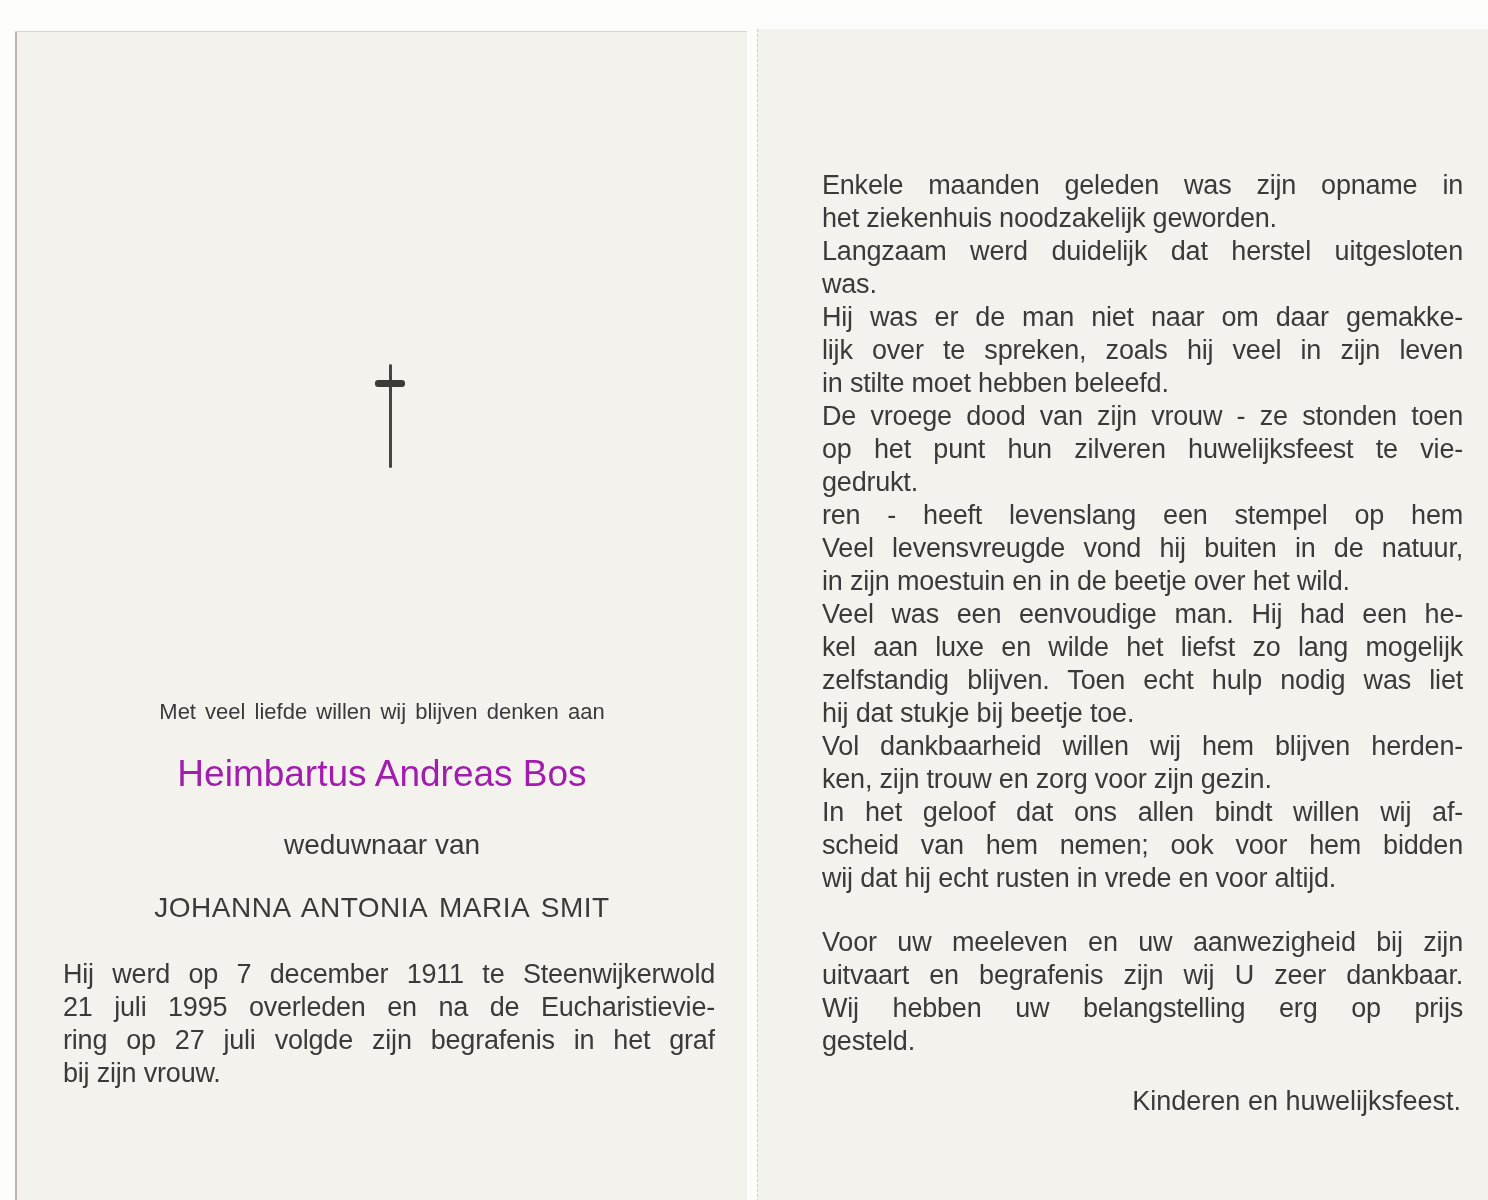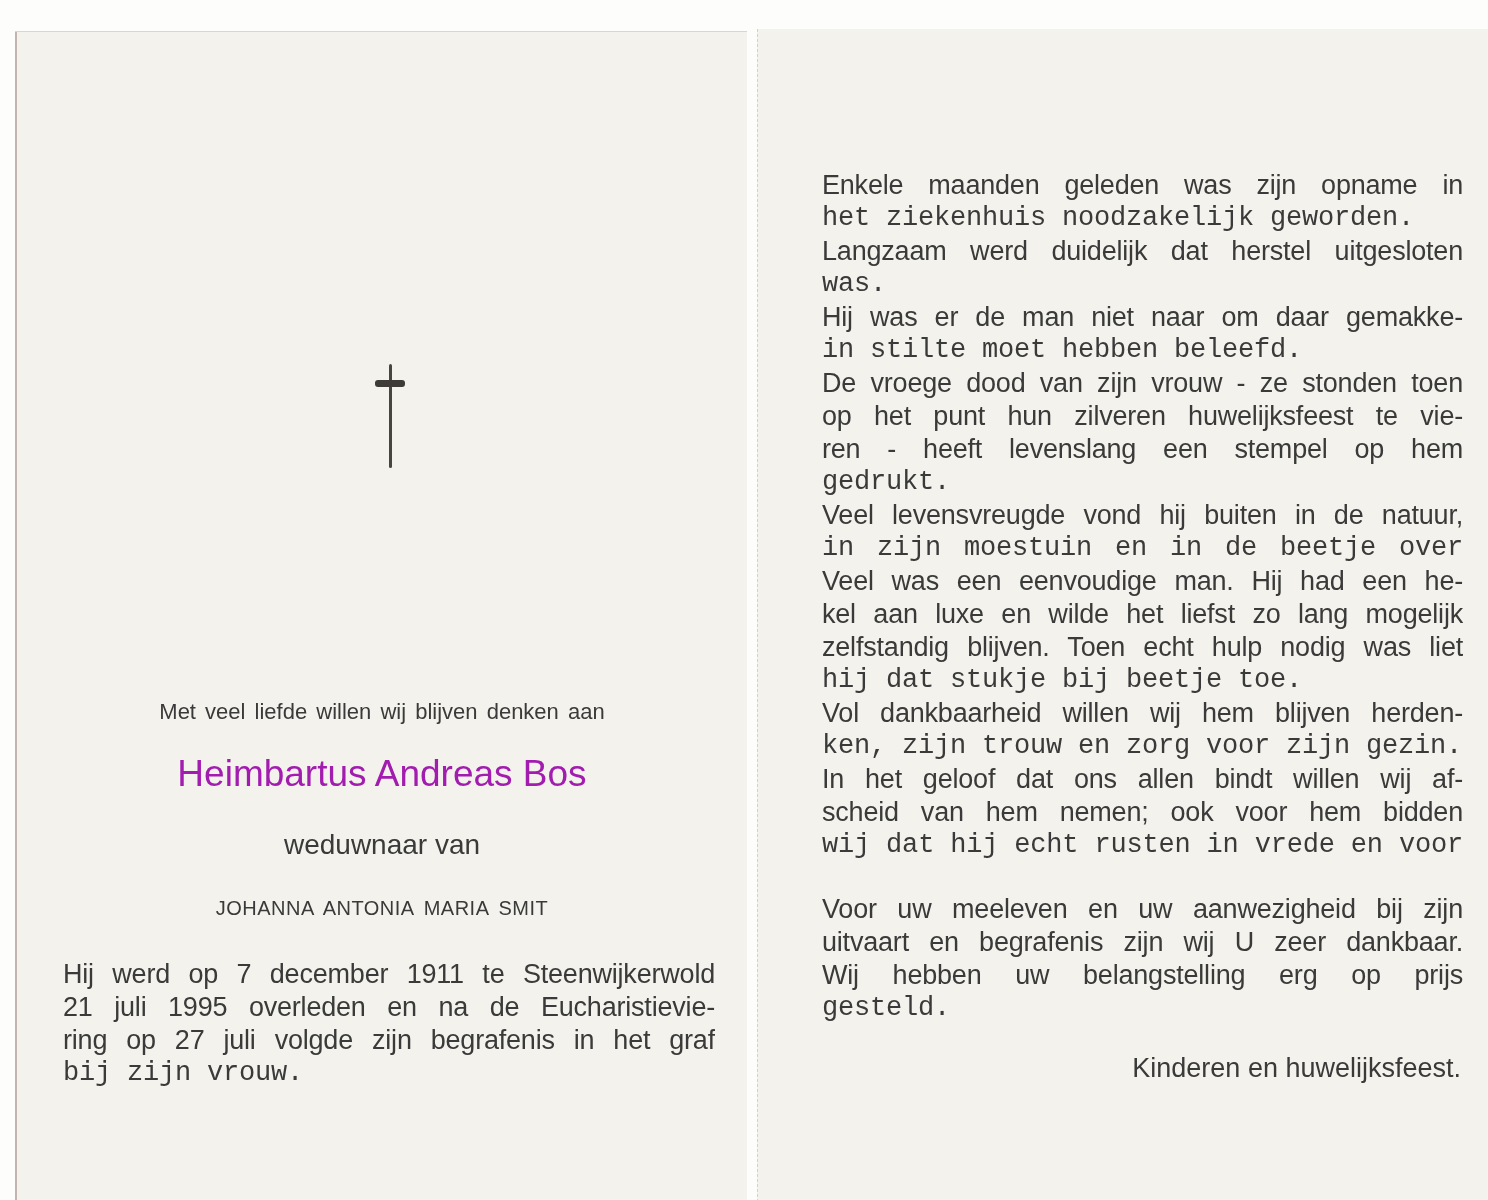--- a/index.html
+++ b/index.html
@@ -91,21 +91,21 @@
     text-align: center;
     font-size: 28px;
     line-height: 34px;
   }
   .spouse-name {
     position: absolute;
     top: 859px;
     left: 30px;
     right: 30px;
     text-align: center;
-    font-size: 20px;
+    font-size: 28px;
     line-height: 34px;
     word-spacing: 4px;
     letter-spacing: 0.5px;
   }
   .bio {
     position: absolute;
     top: 926px;
     left: 46px;
     width: 652px;
   }
@@ -132,21 +132,20 @@
     line-height: 33px;
     text-align: justify;
     text-align-last: justify;
     letter-spacing: -0.2px;
     white-space: normal;
     overflow: hidden;
     max-height: 33px;
   }
   .line.last {
     text-align-last: left;
-    font-family: Liberation Mono, monospace;
   }
 </style>
 </head>
 <body>
 
 <div class="card card-left">
   <div class="cross">
     <div class="cross-v"></div>
     <div class="cross-h"></div>
   </div>
@@ -170,27 +169,28 @@
         <div class="para">
           <div class="line">Enkele maanden geleden was zijn opname in</div>
           <div class="line last">het ziekenhuis noodzakelijk geworden.</div>
         </div>
         <div class="para">
           <div class="line">Langzaam werd duidelijk dat herstel uitgesloten</div>
           <div class="line last">was.</div>
         </div>
         <div class="para">
           <div class="line">Hij was er de man niet naar om daar gemakke-</div>
+          <div class="line">lijk over te spreken, zoals hij veel in zijn leven</div>
           <div class="line last">in stilte moet hebben beleefd.</div>
         </div>
         <div class="para">
           <div class="line">De vroege dood van zijn vrouw - ze stonden toen</div>
           <div class="line">op het punt hun zilveren huwelijksfeest te vie-</div>
+          <div class="line last">gedrukt.</div>
           <div class="line">ren - heeft levenslang een stempel op hem</div>
-          <div class="line last">gedrukt.</div>
         </div>
         <div class="para">
           <div class="line">Veel levensvreugde vond hij buiten in de natuur,</div>
           <div class="line last">in zijn moestuin en in de beetje over het wild.</div>
         </div>
         <div class="para">
           <div class="line">Veel was een eenvoudige man. Hij had een he-</div>
           <div class="line">kel aan luxe en wilde het liefst zo lang mogelijk</div>
           <div class="line">zelfstandig blijven. Toen echt hulp nodig was liet</div>
           <div class="line last">hij dat stukje bij beetje toe.</div>

